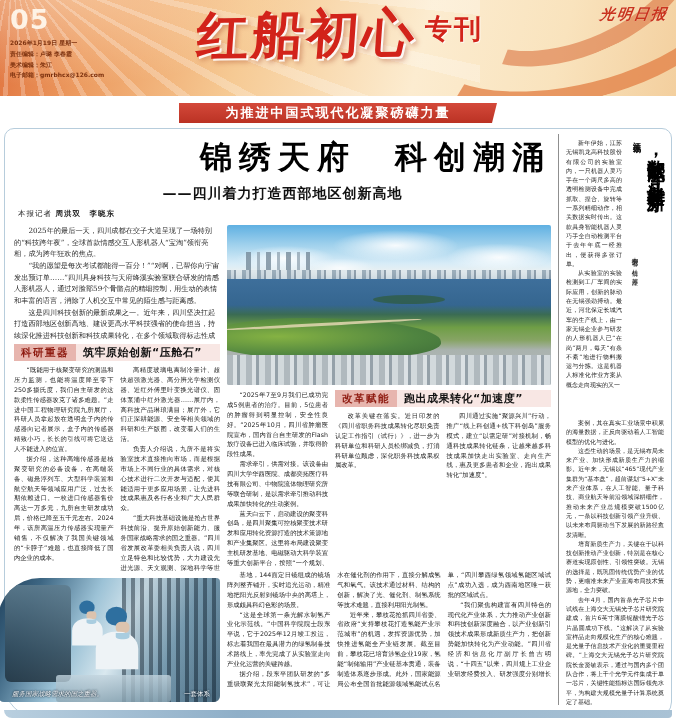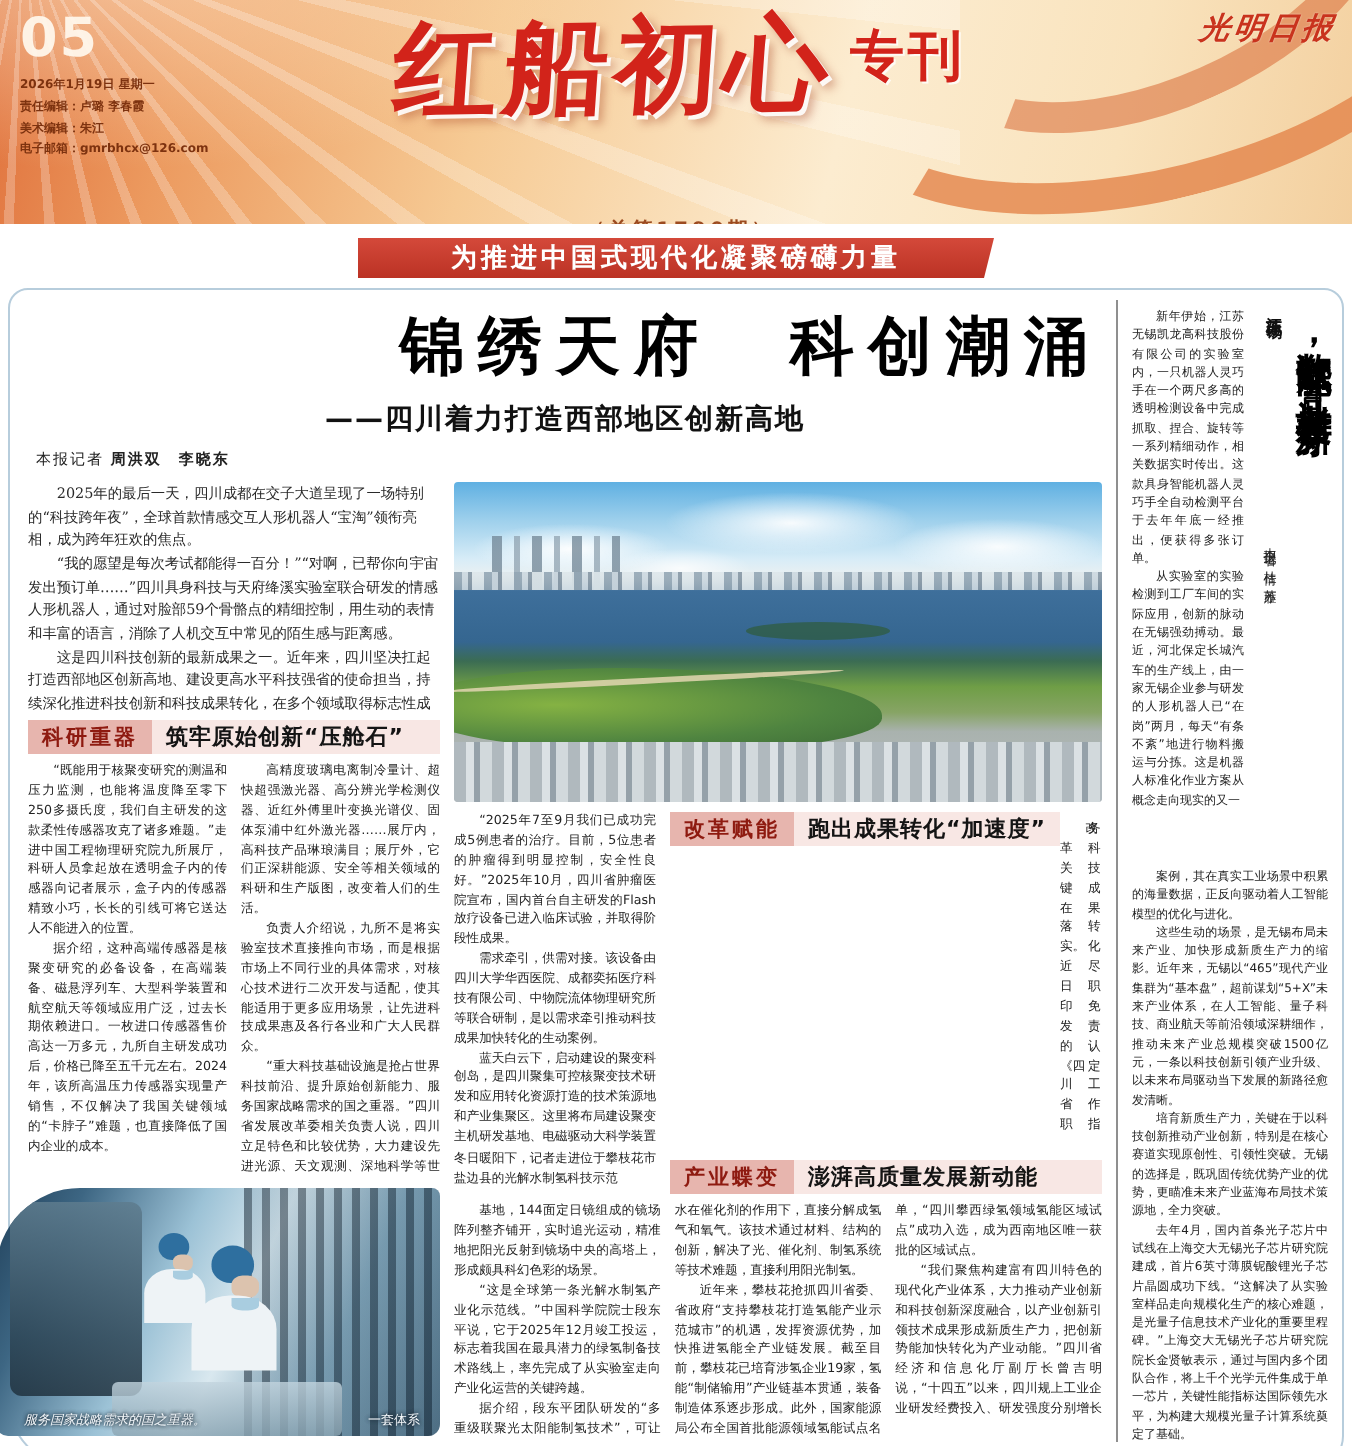--- a/index.html
+++ b/index.html
@@ -4,21 +4,21 @@
 <style>
   * { box-sizing: border-box; margin: 0; padding: 0; }
   html,body { background:#e8e8e8; }
   .page {
     position: relative; width: 676px; height: 723px; margin: 0 auto;
     background: #ffffff; overflow: hidden;
     font-family: "DejaVu Sans", sans-serif; color:#1a1a1a;
   }
   
   .masthead {
-    position: relative; height: 112px; overflow: hidden;
+    position: relative; height: 96px; overflow: hidden;
     background:
       radial-gradient(ellipse 420px 160px at 8% -10%, rgba(255,235,205,.55), transparent 60%),
       linear-gradient(104deg, #e0713c 0%, #ec9a5f 14%, #f6ca94 36%, #fcecd0 62%, #f9e3bd 82%, #f3cf9e 100%);
   }
   .masthead .rays {
     position:absolute; left:-40px; top:-60px; width:520px; height:260px; opacity:.35;
     background: repeating-conic-gradient(from 150deg at 10% 10%, rgba(255,255,255,.7) 0deg 2deg, transparent 2deg 8deg);
   }
   .ribbon1, .ribbon2 {
     position:absolute; border-radius:50%; border:16px solid transparent;
@@ -113,21 +113,21 @@
   .photo-main .island { position:absolute; left:45%; top:44%; width:72px; height:9px; border-radius:50%; background:#2f5c45; opacity:.8; }
   .photo-main .park { position:absolute; left:-6%; bottom:16%; width:72%; height:26%;
     border-radius:45% 60% 40% 50%; background:radial-gradient(ellipse at 30% 45%,#85b243,#4f8440 60%,#3c6a37); }
   .photo-main .shore { position:absolute; left:-2%; bottom:37%; width:62%; height:3px; background:#dcd3ab; border-radius:50%; transform:rotate(-3deg); opacity:.9; }
   .photo-main .city-bottom { position:absolute; left:0; right:0; bottom:0; height:19%;
     background:repeating-linear-gradient(90deg,#b0b9be 0 6px,#dbe1e4 6px 10px,#95a1a9 10px 13px,#d2d9dc 13px 19px); }
   .photo-main .road { position:absolute; left:4%; bottom:14%; width:80%; height:4px; background:#cfd4d2; transform:rotate(2deg); border-radius:50%; opacity:.85; }
   
   .mid-top { display:flex; gap:7px; margin-top:5px; height:176px; overflow:hidden; }
   .colC { width:101px; flex:none; overflow:hidden; }
-  .mid-right { flex:1; display:flex; min-width:0; }
+  .mid-right { flex:1; display:flex; flex-direction:column; min-width:0; }
   .mid-right .sec { margin-top:0; }
   .cols2 { column-count:2; column-gap:7px; margin-top:4px; flex:1; overflow:hidden; }
   .heading-row { display:flex; gap:7px; margin-top:2px; align-items:flex-end; }
   .lead-snippet { width:101px; flex:none; height:22px; overflow:hidden; }
   .heading-row .sec { flex:1; margin-top:0; }
   .cols3 { column-count:3; column-gap:7px; margin-top:4px; height:126px; overflow:hidden; }
   
   .photo-lab {
     position:relative; width:222px; height:124px; margin:5px 0 0 -16px;
     border-radius:42px 4px 6px 6px; overflow:hidden;
@@ -274,27 +274,20 @@
                 <span class="tag">改革赋能</span>
                 <span class="st">跑出成果转化“加速度”</span>
               </div>
               <div class="cols2 bt">
                   <p>改革关键在落实。近日印发的《四川省职务科技成果转化尽职免责认定工作指引（试行）》，进一步为科研单位和科研人员松绑减负，打消科研单位顾虑，深化职务科技成果权属改革。</p>
                   <p>四川通过实施“聚源兴川”行动，推广“线上科创通+线下科创岛”服务模式，建立“以需定研”对接机制，畅通科技成果转化链条，让越来越多科技成果加快走出实验室、走向生产线，惠及更多患者和企业，跑出成果转化“加速度”。</p>
                 </div>
             </div>
           </div>
 
-          <div class="heading-row">
-            <div class="lead-snippet bt">冬日暖阳下，记者走进位于攀枝花市盐边县的光解水制氢科技示范</div>
-            <div class="sec">
-              <span class="tag">产业蝶变</span>
-              <span class="st">澎湃高质量发展新动能</span>
-            </div>
-          </div>
           <div class="cols3 bt">
               <p>基地，144面定日镜组成的镜场阵列整齐铺开，实时追光运动，精准地把阳光反射到镜场中央的高塔上，形成颇具科幻色彩的场景。</p>
               <p>“这是全球第一条光解水制氢产业化示范线。”中国科学院院士段东平说，它于2025年12月竣工投运，标志着我国在最具潜力的绿氢制备技术路线上，率先完成了从实验室走向产业化运营的关键跨越。</p>
               <p>据介绍，段东平团队研发的“多重级联聚光太阳能制氢技术”，可让水在催化剂的作用下，直接分解成氢气和氧气。该技术通过材料、结构的创新，解决了光、催化剂、制氢系统等技术难题，直接利用阳光制氢。</p>
               <p>近年来，攀枝花抢抓四川省委、省政府“支持攀枝花打造氢能产业示范城市”的机遇，发挥资源优势，加快推进氢能全产业链发展。截至目前，攀枝花已培育涉氢企业19家，氢能“制储输用”产业链基本贯通，装备制造体系逐步形成。此外，国家能源局公布全国首批能源领域氢能试点名单，“四川攀西绿氢领域氢能区域试点”成功入选，成为西南地区唯一获批的区域试点。</p>
               <p>“我们聚焦构建富有四川特色的现代化产业体系，大力推动产业创新和科技创新深度融合，以产业创新引领技术成果形成新质生产力，把创新势能加快转化为产业动能。”四川省经济和信息化厅副厅长曾吉明说，“十四五”以来，四川规上工业企业研发经费投入、研发强度分别增长了50%和41%，高技术制造业增加值年均增速超过10%。</p>
             </div>
         </div>
       </div>
     </div>

